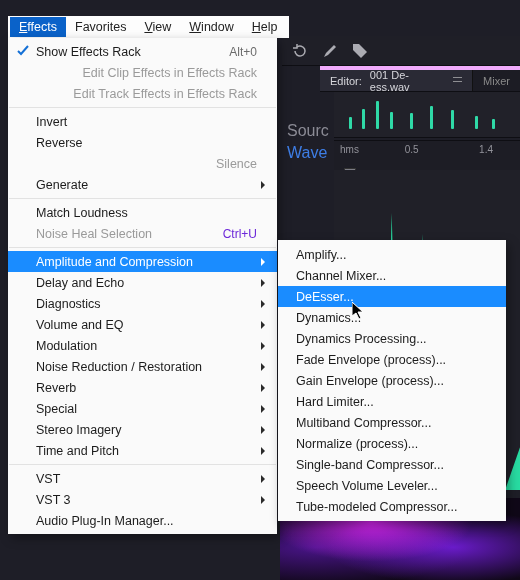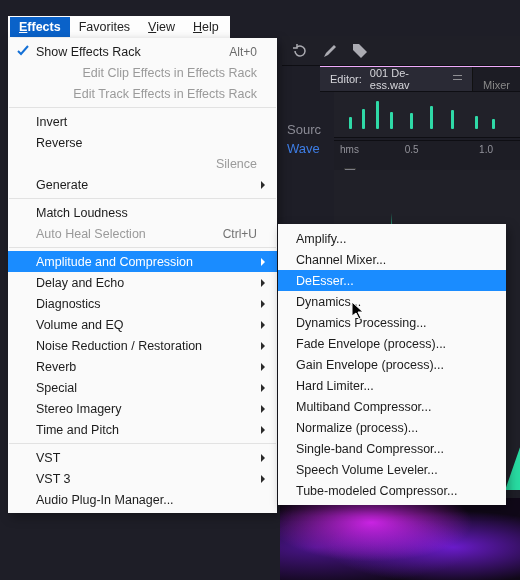--- a/index.html
+++ b/index.html
@@ -34,23 +34,23 @@
     width: 16px; height: 16px;
     opacity: .8;
     display: flex; align-items: center; justify-content: center;
     color: #d0d0d4;
   }
 
   .editor-header {
     position: absolute;
     top: 66px; left: 320px; right: 0;
     height: 26px;
-    border-top: 1px solid #f0abfc;
+    border-top: 4px solid #f0abfc;
     border-bottom: 1px solid #0e0e13;
-    display: flex; align-items: flex-end;
+    display: flex; align-items: center;
     background: #1c1c24;
   }
   .editor-tab {
     height: 100%;
     display: flex; align-items: center;
     padding: 0 10px;
     gap: 8px;
     background: #2a2a35;
     border-right: 1px solid #111;
     color: #d7d7dc;
@@ -85,21 +85,21 @@
     width:3px;
     background:#2fd9a7;
     border-radius:1px;
   }
 
   .labels-left {
     position: absolute;
     left: 283px; top: 118px;
     width: 48px;
     color: #8b8b95;
-    font-size: 13px;
+    font-size: 16px;
   }
   .labels-left div { margin: 4px 0 0 4px; }
   .labels-left .wave { color: #3e7ee6; }
 
   .ruler {
     position: absolute;
     top: 140px; left: 334px; right: 0; height: 39px;
     background: #1d1d25;
     border-bottom: 1px solid #0e0e13;
     border-top: 1px solid #0e0e13;
@@ -157,21 +157,20 @@
     padding:0 2px;
     z-index:10;
   }
   .menubar .mitem {
     padding:3px 9px;
     cursor:default;
   }
   .menubar .mitem.active {
     background:#0a62c9;
     color:#fff;
-    font-weight:bold;
   }
   .menubar .mitem .ul { text-decoration: underline; text-underline-offset:1px; }
 
   
   .menu {
     position:absolute; top:38px; left:8px;
     width:269px;
     background:#fafafa;
     color:#1c1c1c;
     box-shadow: 3px 4px 10px rgba(0,0,0,.35);
@@ -184,21 +183,21 @@
     height:21px;
     padding:0 20px 0 28px;
     position:relative;
   }
   .menu .row.disabled { color:#9a9a9a;justify-content:flex-end; }
   .menu .row .shortcut {
     margin-left:auto;
     color:#6b6b6b;
     font-size:12px;
   }
-  .menu .row.disabled .shortcut { color:#737373; }
+  .menu .row.disabled .shortcut { color:#6d28d9; }
   .menu .row.has-sub::after {
     content:"";
     position:absolute; right:8px; top:50%;
     transform:translateY(-50%);
     border:4px solid transparent;
     border-left-color:#2b2b2b;
   }
   .menu .row.hover {
     background:#1a8cff;
     color:#fff;
@@ -210,21 +209,21 @@
     color:#1470d6;
   }
   .menu hr {
     border:none; border-top:1px solid #e2e2e2;
     margin:3px 1px;
   }
 
   
   .submenu {
     position:absolute;
-    top:224px; left:278px;
+    top:240px; left:278px;
     width:228px;
     background:#fafafa;
     color:#1c1c1c;
     box-shadow: 3px 4px 10px rgba(0,0,0,.35);
     padding:4px 0;
     font-size:12.5px;
     z-index:30;
   }
   .submenu .srow {
     height:21px;
@@ -293,37 +292,38 @@
 
 <div class="labels-left">
   <div>Sourc</div>
   <div class="wave">Wave</div>
 </div>
 
 <div class="ruler">
   <div class="tick-area"></div>
   <span class="t0">hms</span>
   <span class="t05">0.5</span>
-  <span class="t10">1.0</span>
+  <span class="t10">1.4</span>
 </div>
 
 <div class="handle-sq"></div>
 
 <div class="waveform-main">
   <svg viewBox="0 0 200 300" preserveAspectRatio="none">
     <path fill="#28dca2" d="M0,300 L0,280 L10,300 L20,230 L28,300 L34,190 L40,300 L48,120 L55,300 L62,40 L70,300 L78,90 L86,300 L95,60 L102,300 L112,150 L120,300 L130,110 L140,300 L150,150 L160,300 L172,180 L184,300 L200,260 L200,300 Z"></path>
   </svg>
 </div>
 
 <div class="spectro"></div>
 
 <div class="menubar" id="menubar">
     <div class="mitem active"><span class="ul">E</span>ffects</div>
     <div class="mitem">Favorites</div>
     <div class="mitem"><span class="ul">V</span>iew</div>
+    <div class="mitem"><span class="ul">W</span>indow</div>
     <div class="mitem"><span class="ul">H</span>elp</div>
   </div>
 
 <div class="menu" id="menu">
     <div class="row">
       <span class="check"><svg viewBox="0 0 14 14" width="14" height="14">
           <path fill="none" stroke="#1470d6" stroke-width="2" d="M2 7l3 3 7-8"></path>
         </svg></span>
       <span>Show Effects Rack</span>
       <span class="shortcut">Alt+0</span>
@@ -345,37 +345,40 @@
       <span>Silence</span>
     </div>
     <div class="row has-sub">
       <span>Generate</span>
     </div>
     <hr>
     <div class="row">
       <span>Match Loudness</span>
     </div>
     <div class="row disabled">
-      <span>Auto Heal Selection</span>
+      <span>Noise Heal Selection</span>
       <span class="shortcut">Ctrl+U</span>
     </div>
     <hr>
     <div class="row has-sub hover">
       <span>Amplitude and Compression</span>
     </div>
     <div class="row has-sub">
       <span>Delay and Echo</span>
     </div>
     <div class="row has-sub">
       <span>Diagnostics</span>
     </div>
     <div class="row has-sub">
       <span>Volume and EQ</span>
     </div>
     <div class="row has-sub">
+      <span>Modulation</span>
+    </div>
+    <div class="row has-sub">
       <span>Noise Reduction / Restoration</span>
     </div>
     <div class="row has-sub">
       <span>Reverb</span>
     </div>
     <div class="row has-sub">
       <span>Special</span>
     </div>
     <div class="row has-sub">
       <span>Stereo Imagery</span>

